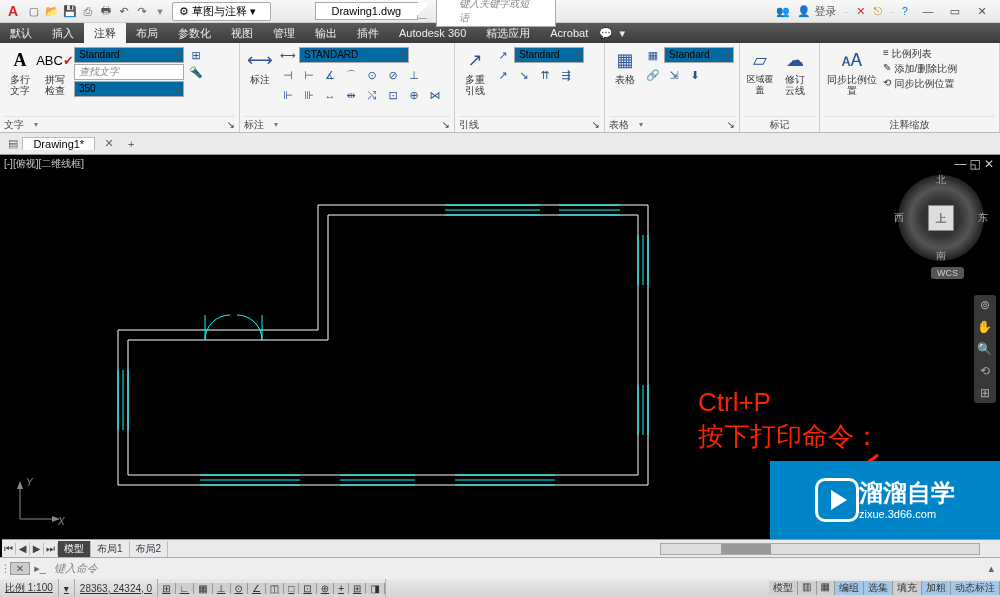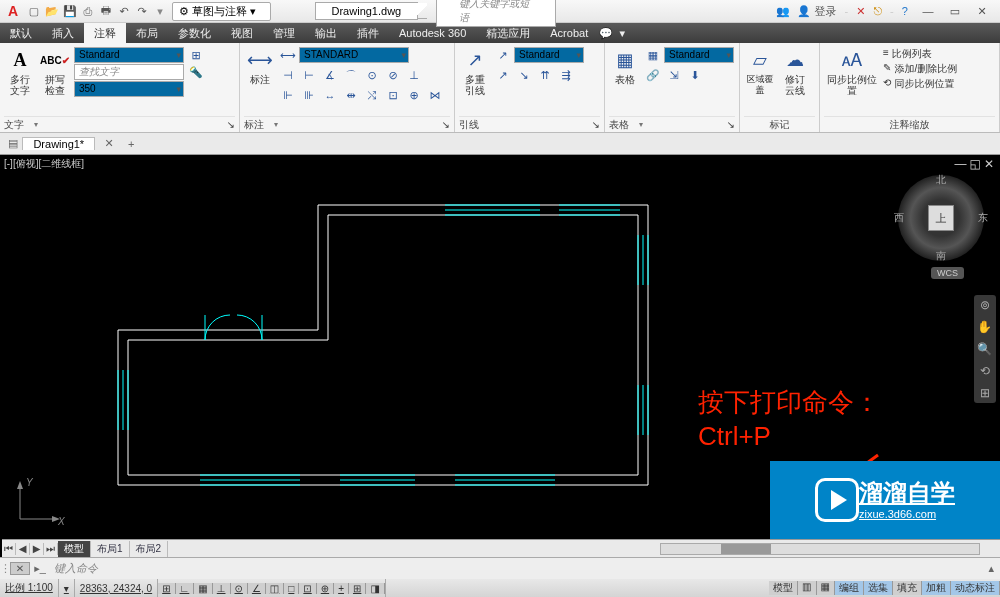--- a/index.html
+++ b/index.html
@@ -59,21 +59,21 @@
 .ucs { position: absolute; left: 14px; bottom: 32px; color: #888; font-size: 10px; font-family: serif; font-style: italic;}
 .ucs svg{display:block;}
 .bottom-tabs { position: absolute; left: 2px; bottom: 0; height: 18px; display: flex; align-items: center; font-size: 10px; width: 998px; background:#eaeaea;border-top:1px solid #999;}
 .bottom-tabs .nav { display:flex; }
 .bottom-tabs .nav span{width:14px;text-align:center;color:#444;border-right:1px solid #bbb;cursor:pointer;}
 .bottom-tabs .bt { padding: 1px 6px; border-right: 1px solid #bbb; color:#334;cursor:pointer;}
 .bottom-tabs .bt.active { background: #444; color: #fff; }
 .bottom-tabs .scroll{margin-left:auto;width:320px;height:12px;background:#ddd;border:1px solid #aaa;margin-right:20px;position:relative;}
 .bottom-tabs .scroll .thumb{position:absolute;left:60px;width:50px;top:0;bottom:0;background:#999;}
 
-.watermark { position:absolute; right:0; bottom:18px; width:230px; height:78px; background:#0084c8; display:flex;align-items:center;justify-content:center;gap:0;color:#fff;text-decoration:underline;}
+.watermark { position:absolute; right:0; bottom:18px; width:230px; height:78px; background:#0084c8; display:flex;align-items:center;justify-content:center;gap:0;color:#fff;}
 .watermark .play{width:44px;height:44px;border:3px solid #fff;border-radius:10px;display:flex;align-items:center;justify-content:center;}
 .watermark .play::before{content:'';border-left:16px solid #fff;border-top:10px solid transparent;border-bottom:10px solid transparent;margin-left:4px;}
 .watermark .txt{display:flex;flex-direction:column;line-height:1.2;}
 .watermark .big{font-size:24px;font-weight:bold;}
 .watermark .sm{font-size:11px;}
 
 .cmdline { height: 22px; background: #eee; display: flex; align-items: center; font-size: 11px; border-top:1px solid #aaa;}
 .cmdline .handle{width:10px;color:#888;text-align:center;}
 .cmdline .cx{width:20px;background:#ccc;text-align:center;color:#555;font-size:10px;border:1px solid #999;}
 .cmdline .prompt{width:20px;text-align:center;color:#666;}
@@ -137,21 +137,21 @@
 </div>
 
 <div class="ribbon">
   <div class="panel" style="width:240px">
     <div class="panel-body">
       <div class="bigbtn">
           <div class="ic" style="font-family:serif;font-weight:bold;color:#000">A</div>
           <div class="lbl">多行文字</div>
         </div>
       <div class="bigbtn">
-          <div class="ic" style="font-size:10px;color:#000;font-weight:bold">ABC<div style="color:#c22">✔</div></div>
+          <div class="ic" style="font-size:13px;color:#000;font-weight:normal">ABC<div style="color:#c22">✔</div></div>
           <div class="lbl">拼写检查</div>
         </div>
       <div class="vcol" style="margin-top:2px">
         <div class="drop">Standard</div>
         <div class="searchbox">查找文字</div>
         <div class="drop">350</div>
       </div>
       <div class="vcol" style="margin-top:2px">
         <div class="smic">⊞</div>
         <div class="smic">🔦</div>
@@ -344,22 +344,22 @@
       <line x1="340" y1="320" x2="415" y2="320"></line>
         <line x1="340" y1="325" x2="415" y2="325"></line>
         <line x1="340" y1="330" x2="415" y2="330"></line>
       <line x1="455" y1="320" x2="555" y2="320"></line>
         <line x1="455" y1="325" x2="555" y2="325"></line>
         <line x1="455" y1="330" x2="555" y2="330"></line>
     </g>
   </svg>
 
   <div class="annot" style="right:120px; top:230px">
+    <div>Ctrl+P</div>
     <div>按下打印命令：</div>
-    <div>Ctrl+P</div>
   </div>
   <svg class="arrow-svg" style="right:110px;top:292px" width="80" height="60">
     <line x1="10" y1="50" x2="68" y2="8" stroke="#f20" stroke-width="3"></line>
     <polygon points="0,58 14,44 18,54" fill="#f20"></polygon>
   </svg>
 
   <div class="compass">
     <div class="ring">
       <span style="top:-2px;left:38px">北</span>
       <span style="bottom:-2px;left:38px">南</span>

